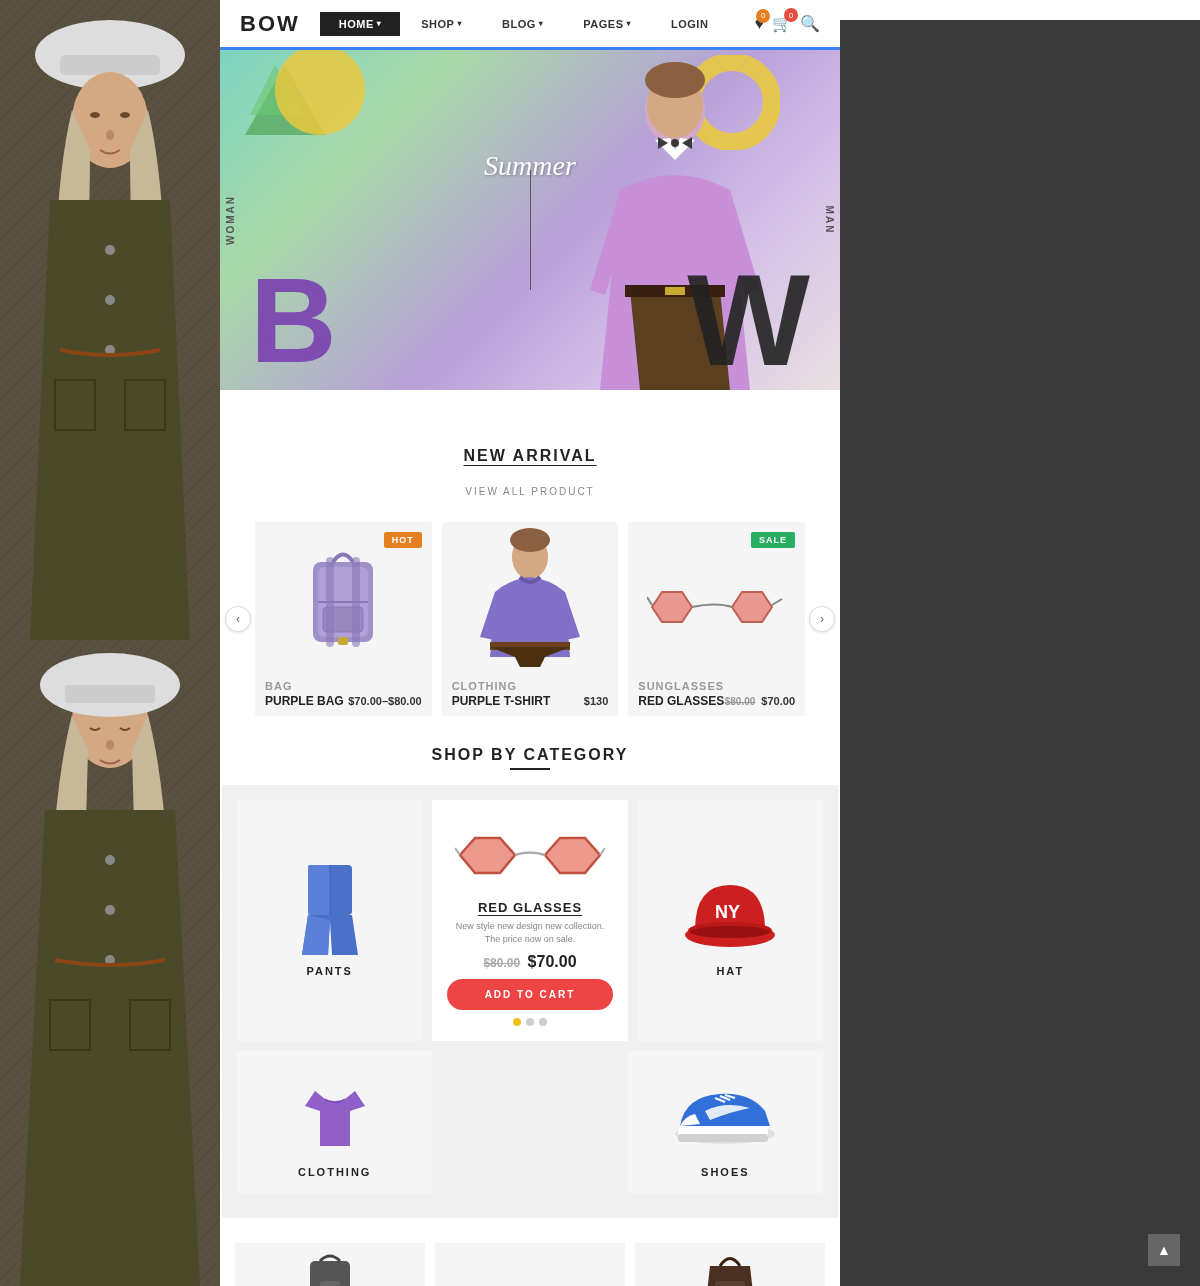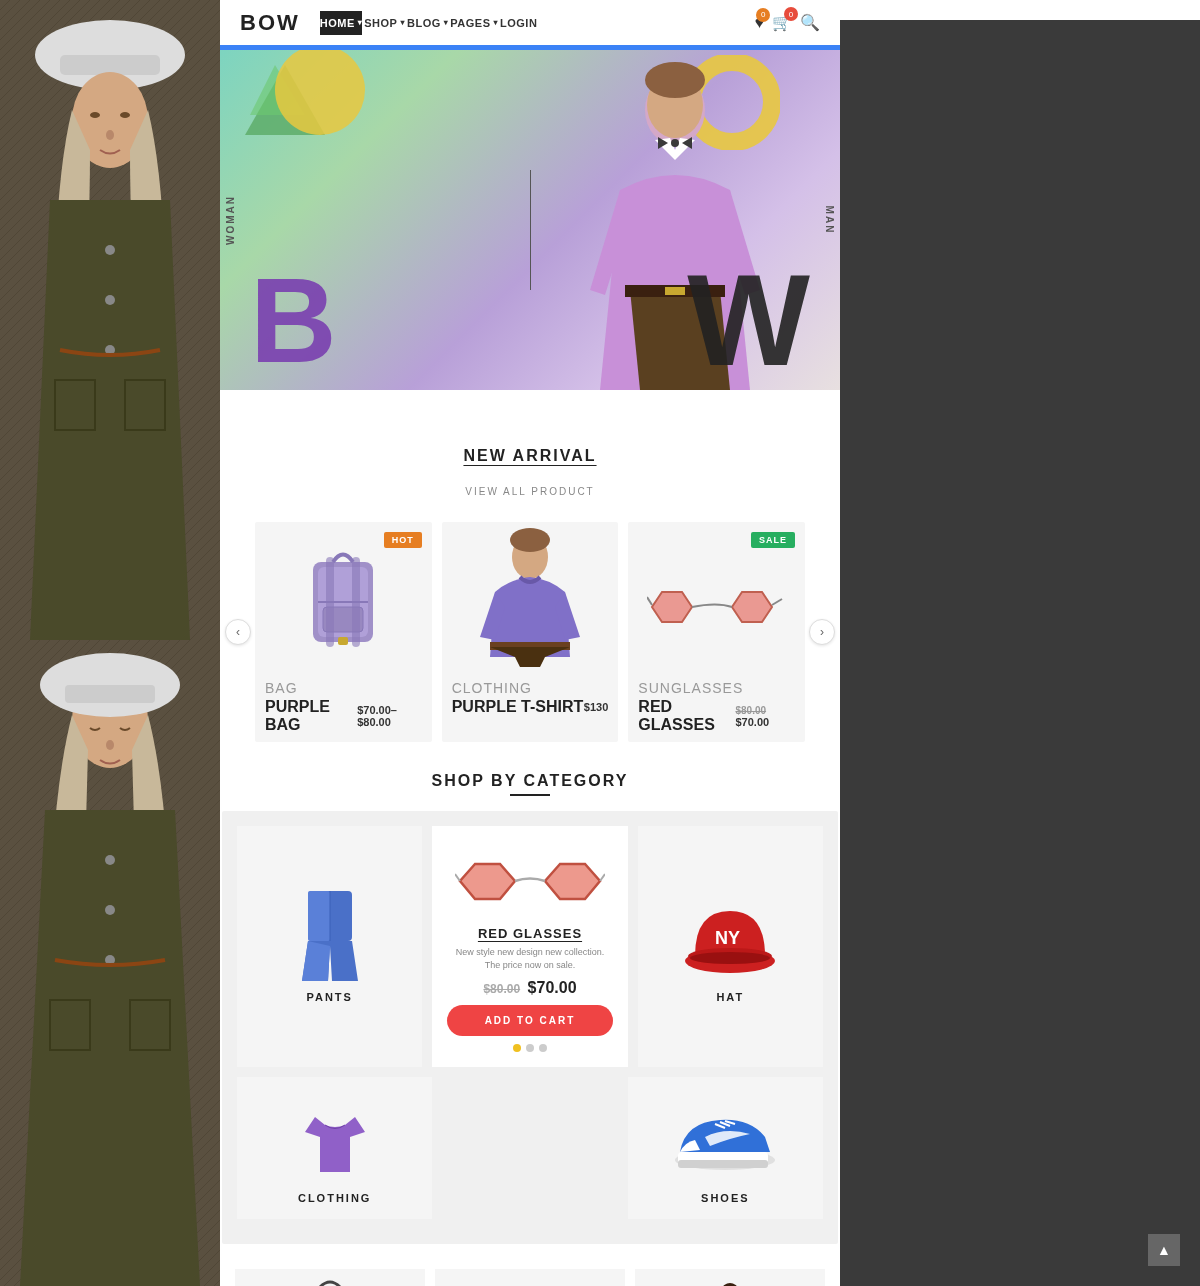--- a/index.html
+++ b/index.html
@@ -56,37 +56,37 @@
       background: #fff;
     }
 
     
     .navbar {
       display: flex;
       align-items: center;
       padding: 0 20px;
       height: 50px;
       background: #fff;
-      border-bottom: 5px solid #3b82f6;
+      border-bottom: 3px solid #3b82f6;
     }
     .brand-logo {
       font-size: 22px;
       font-weight: 900;
       letter-spacing: 2px;
       color: #222;
       margin-right: 20px;
     }
     .nav-items {
       display: flex;
       align-items: center;
       flex: 1;
       gap: 2px;
     }
     .nav-item {
-      padding: 6px 0;
+      padding: 6px 19px;
       font-size: 11px;
       font-weight: 600;
       letter-spacing: 0.5px;
       color: #333;
       cursor: pointer;
       display: flex;
       align-items: center;
       gap: 3px;
       text-transform: uppercase;
     }
@@ -273,33 +273,34 @@
       color: #fff;
       text-transform: uppercase;
     }
     .badge-hot { background: #e67e22; }
     .badge-sale { background: #27ae60; text-align: center; }
 
     .product-info {
       padding: 8px 10px;
     }
     .product-category {
-      font-size: 14px;
+      font-size: 11px;
       color: #999;
       letter-spacing: 1px;
       text-transform: uppercase;
+      font-weight: bold;
     }
     .product-name-price {
       display: flex;
       justify-content: space-between;
       align-items: center;
       margin-top: 2px;
     }
     .product-name {
-      font-size: 16px;
+      font-size: 12px;
       font-weight: 700;
       color: #222;
       text-transform: uppercase;
     }
     .product-price {
       font-size: 11px;
       font-weight: 600;
       color: #333;
     }
     .price-old {
@@ -612,20 +613,21 @@
 
           <path d="M80 240 L170 240 L180 340 L90 340 Z" fill="#5a4020"></path>
 
           <rect x="75" y="235" width="100" height="12" fill="#3a2010"></rect>
 
           <rect x="115" y="237" width="20" height="8" fill="#c8a830"></rect>
         </svg>
       </div>
 
       <div class="hero-text">
+        <div class="hero-summer">Summer</div>
       </div>
 
       <div class="hero-line"></div>
 
       <div class="hero-letter-b">B</div>
       <div class="hero-letter-w">W</div>
 
       <div class="side-label side-label-woman" style="position:absolute;left:5px;top:50%;transform:translateY(-50%) rotate(180deg);writing-mode:vertical-rl;font-size:10px;font-weight:600;letter-spacing:2px;color:#555;text-transform:uppercase;">WOMAN</div>
       <div class="side-label side-label-man" style="position:absolute;right:5px;top:50%;transform:translateY(-50%);writing-mode:vertical-rl;font-size:10px;font-weight:600;letter-spacing:2px;color:#555;text-transform:uppercase;">MAN</div>
     </div>

